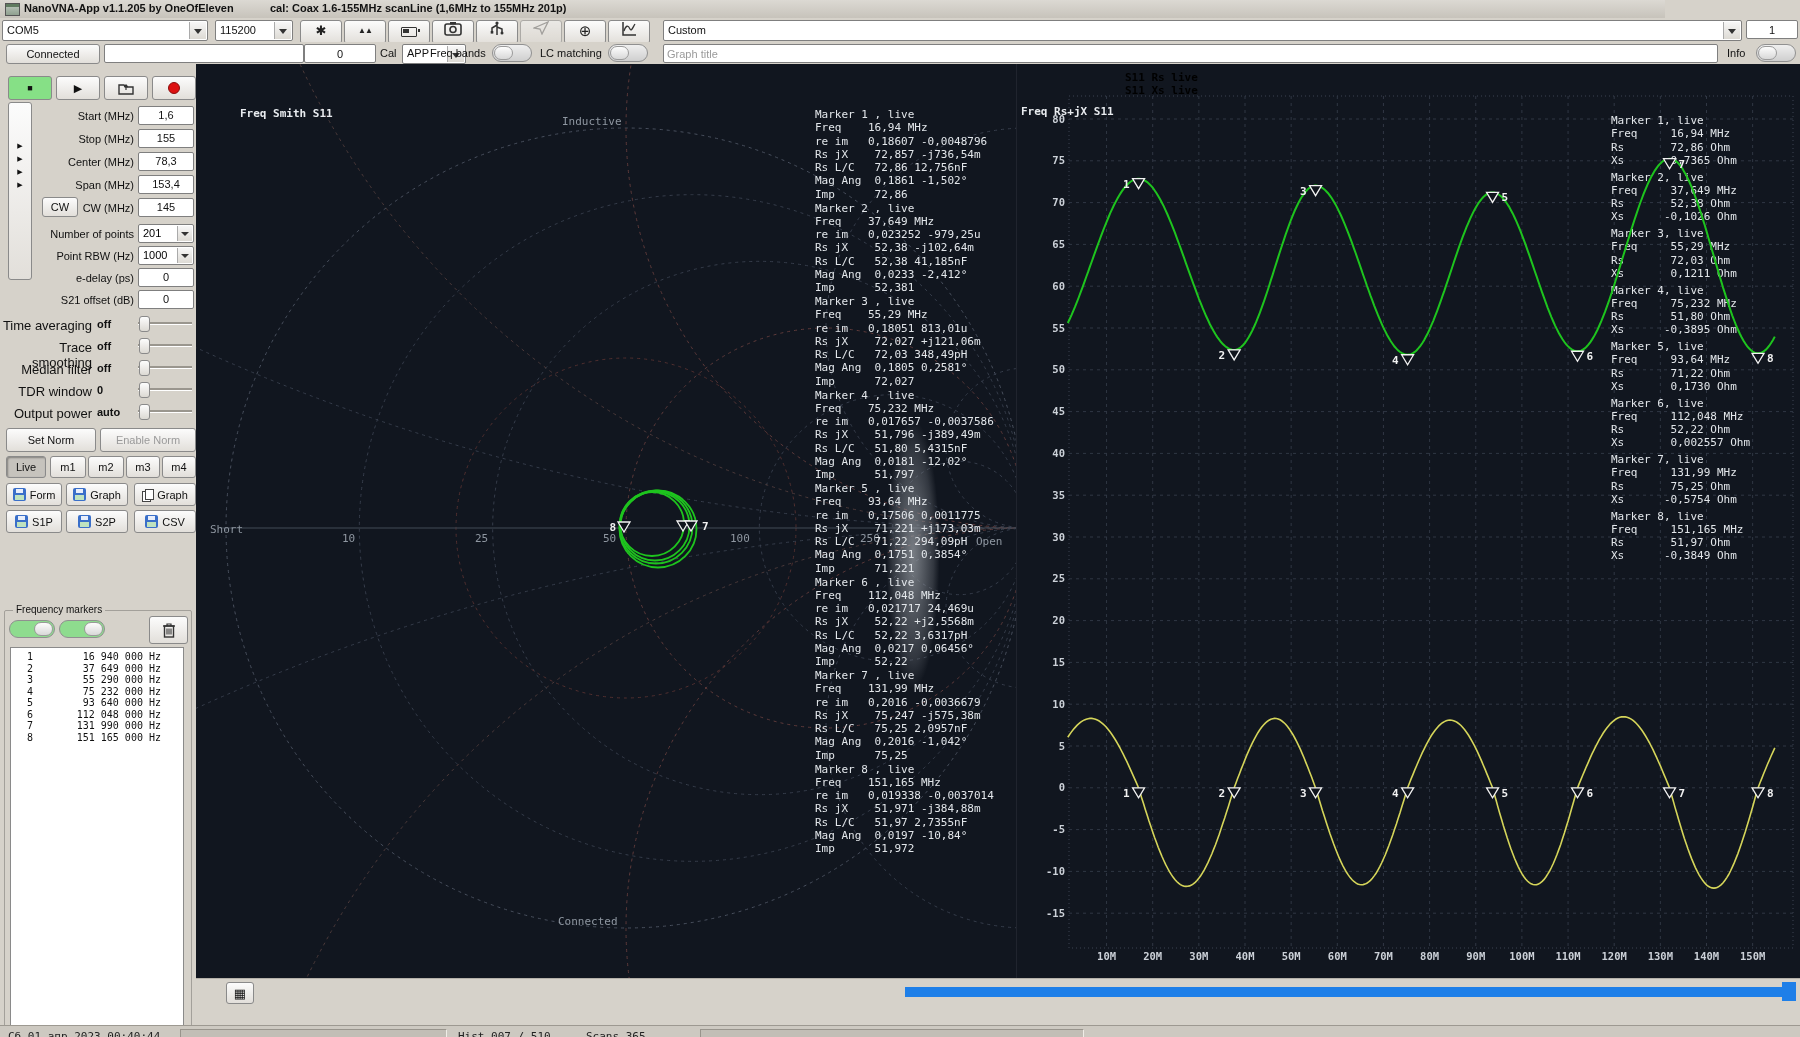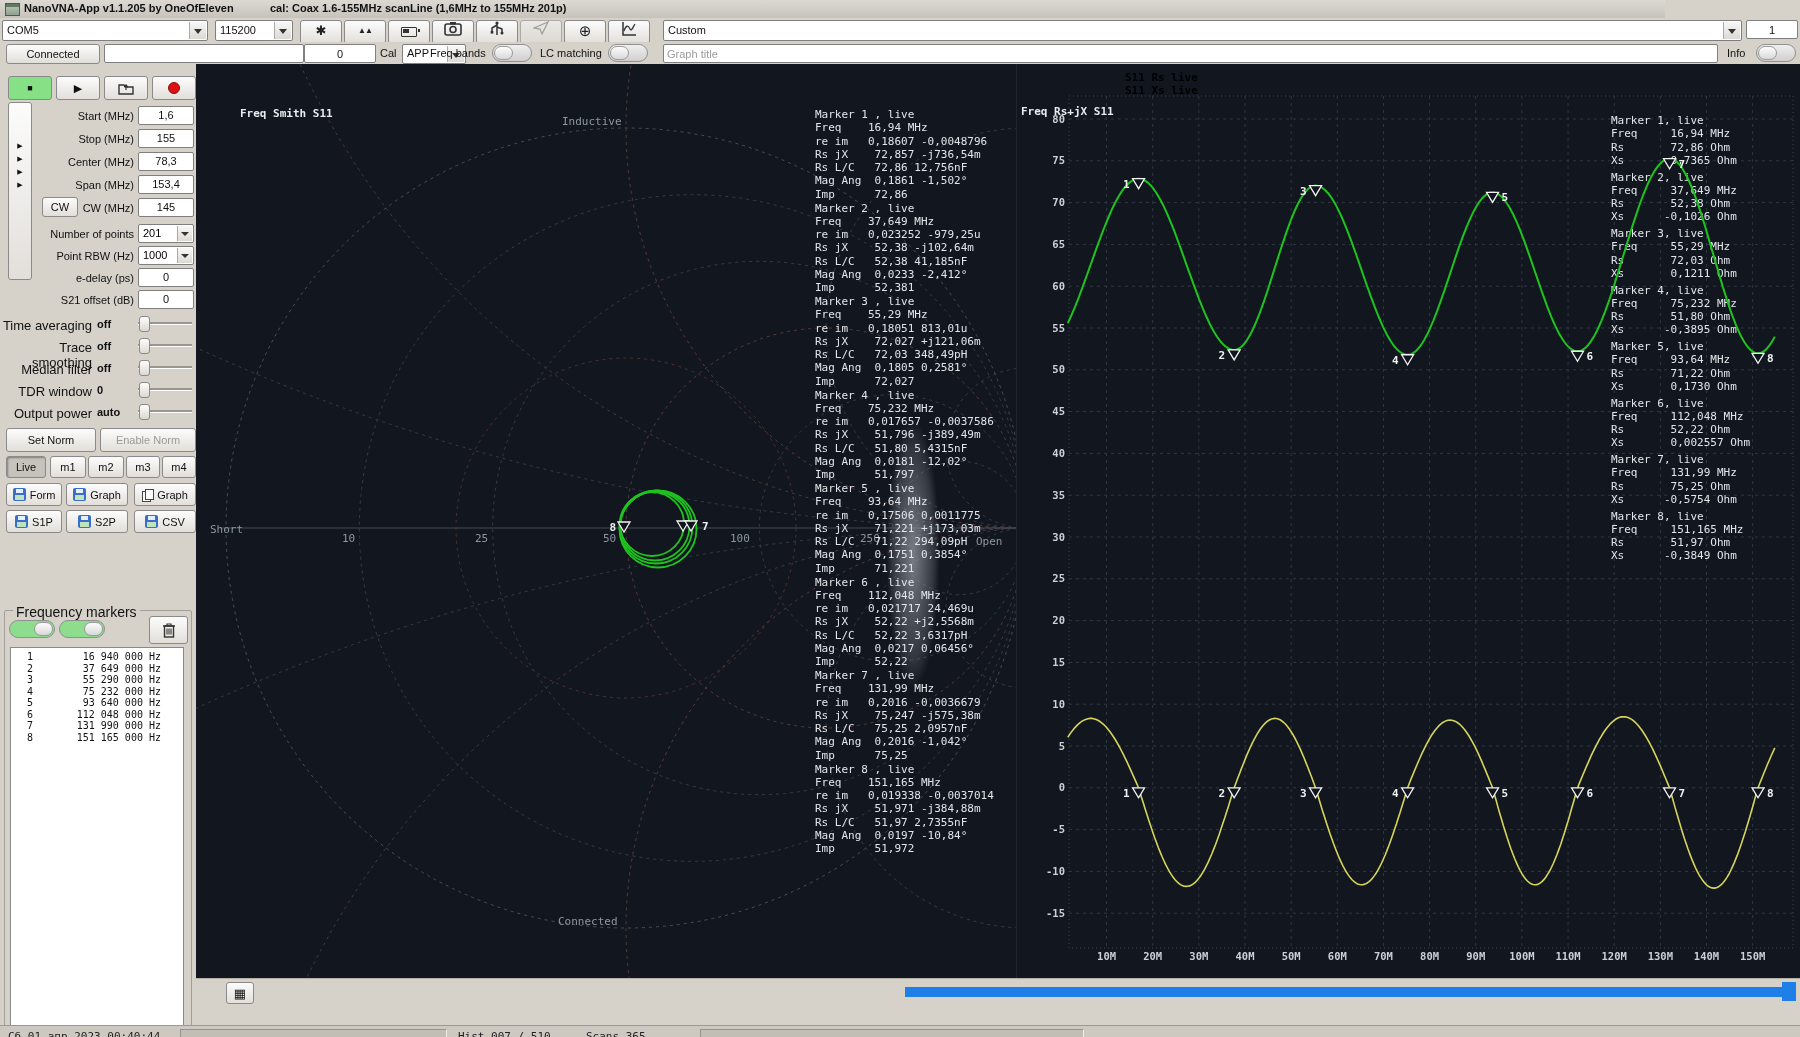--- a/index.html
+++ b/index.html
@@ -54,21 +54,21 @@
   .scombo .carr{position:absolute;right:1px;top:1px;bottom:1px;width:14px;
     background:linear-gradient(#f7f7f7,#dddad4);border-left:1px solid #aaa;}
   .scombo .carr:after{content:'';position:absolute;left:3px;top:6px;border:4px solid transparent;border-top:4px solid #333;}
   .sl-label{position:absolute;left:0;width:92px;text-align:right;font-size:13px;color:#111;}
   .sl-val{position:absolute;left:97px;font-size:11px;font-weight:bold;color:#111;}
   .sl-track{position:absolute;left:138px;width:54px;height:14px;}
   .sl-track:before{content:'';position:absolute;left:0;right:0;top:6px;height:2px;background:#9a968e;border-bottom:1px solid #fff;}
   .sl-thumb{position:absolute;left:1px;top:0;width:9px;height:14px;border:1px solid #8a8a8a;border-radius:3px;
     background:linear-gradient(#fdfdfd,#dcd9d3);}
   #fm-group{position:absolute;left:4px;top:546px;width:186px;height:440px;border:1px solid #a3a09a;border-radius:2px;}
-  #fm-title{position:absolute;left:8px;top:-7px;background:#d6d2ca;padding:0 3px;font-size:14px;color:#111;}
+  #fm-title{position:absolute;left:8px;top:-7px;background:#d6d2ca;padding:0 3px;font-size:10px;color:#111;}
   #fm-list{position:absolute;left:5px;top:36px;width:172px;height:396px;background:#fff;
     border:1px solid #8a8a8a;font-family:"DejaVu Sans Mono",monospace;font-size:10px;overflow:hidden;padding-top:3px;}
   .fmrow{display:flex;height:11.5px;line-height:11.5px;color:#111;}
   .fmn{width:22px;text-align:right;}
   .fmf{width:128px;text-align:right;}
   .icon-floppy{width:13px;height:13px;background:#3a6fc9;border-radius:2px;position:relative;margin-right:4px;flex:none;}
   .icon-floppy:before{content:'';position:absolute;top:1px;left:3px;width:7px;height:4px;background:#e8eefb;}
   .icon-floppy:after{content:'';position:absolute;bottom:1px;left:2px;width:9px;height:5px;background:#bfe2bf;}
   .icon-copy{width:11px;height:12px;position:relative;margin-right:4px;flex:none;}
   .icon-copy:before{content:'';position:absolute;left:0;top:2px;width:7px;height:9px;border:1px solid #444;background:#fff;}

